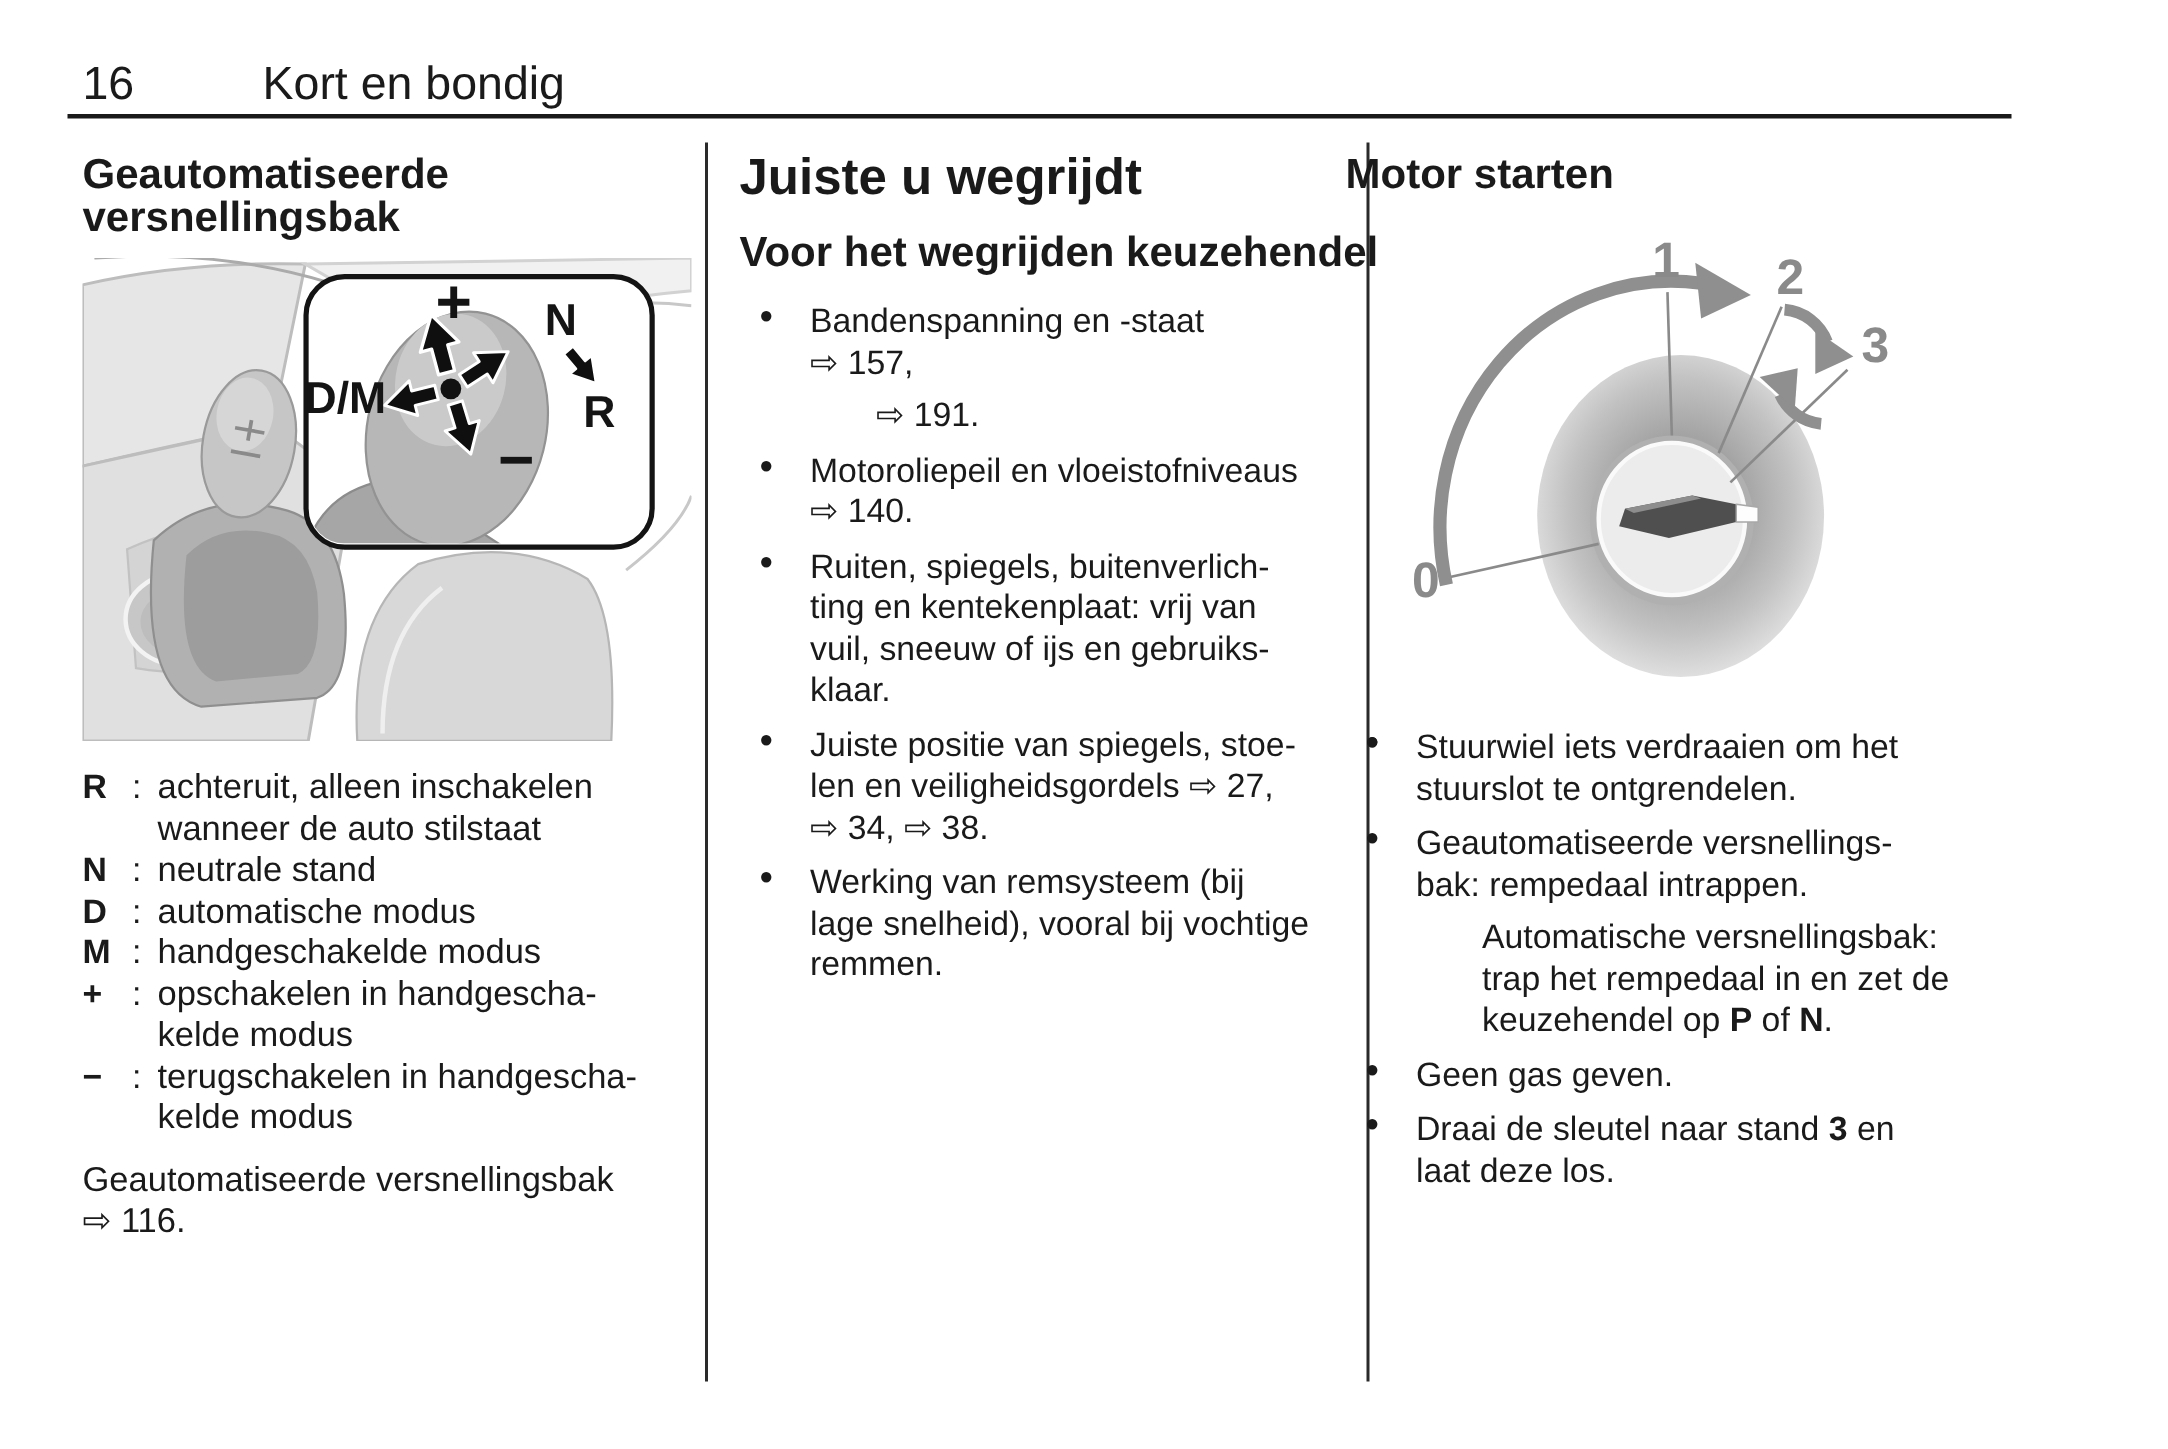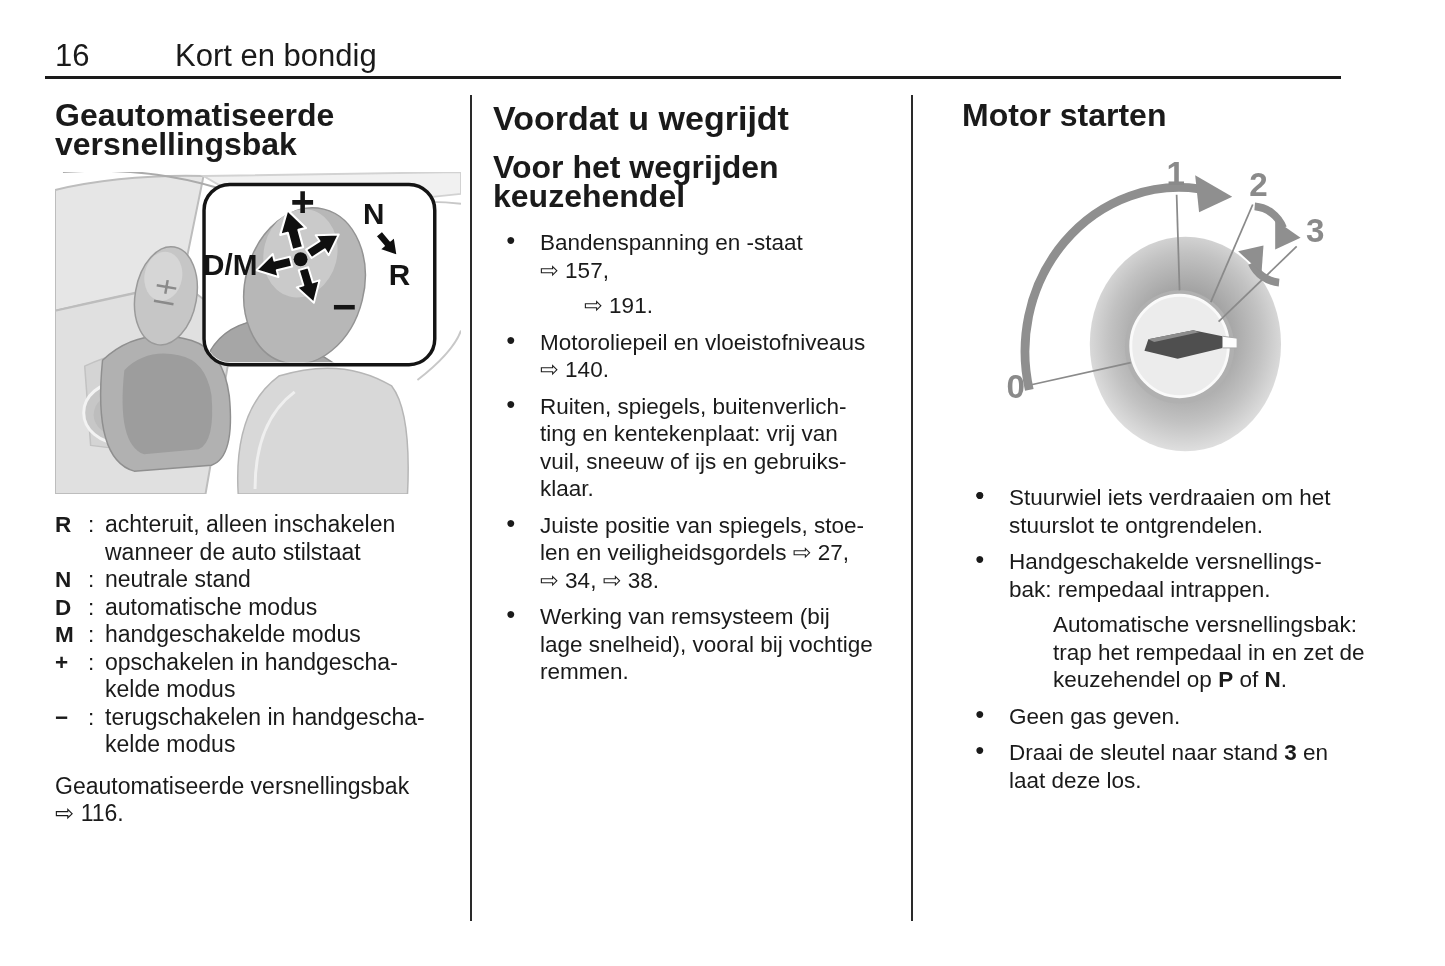--- a/index.html
+++ b/index.html
@@ -9,22 +9,22 @@
   }
   .hdr-num{position:absolute;left:55px;top:38px;font-size:31px;}
   .hdr-title{position:absolute;left:175px;top:38px;font-size:31px;}
   .hdr-rule{position:absolute;left:45px;top:76px;width:1296px;height:3px;background:#1a1a1a;}
   .sep{position:absolute;top:95px;width:2px;height:826px;background:#2a2a2a;}
   #sep1{left:470px;}
   #sep2{left:911px;}
   .col{position:absolute;top:95px;}
   #col-left{left:55px;width:410px;}
   #col-mid{left:493px;width:440px;}
-  #col-right{left:962px;width:420px;}
-  .section-title{font-size:32px;line-height:29px;font-weight:bold;margin:0;}
+  #col-right{left:897px;width:420px;}
+  .section-title{font-size:28px;line-height:29px;font-weight:bold;margin:0;}
   #col-left .section-title{margin-top:6px;}
   #col-right .section-title{margin-top:6px;}
   .main-title{font-size:34px;line-height:40px;font-weight:bold;margin:3px 0 0 0;}
   #col-mid .section-title{margin-top:15px;}
   .fig{display:block;margin-top:13px;}
   .lines{white-space:pre-line;}
   .body-txt{font-size:23px;line-height:27.5px;}
   ul.blist{list-style:none;margin:18px 0 0 0;padding:0;}
   ul.blist li{position:relative;padding-left:47px;margin-bottom:9px;}
   .marker{position:absolute;left:13px;top:2px;font-size:16px;}
@@ -140,21 +140,21 @@
         <span class="body-txt lines">terugschakelen in handgescha-
 kelde modus</span>
       </div>
   </div>
 
   <div class="xref body-txt lines">Geautomatiseerde versnellingsbak
 ⇨ 116.</div>
 </div>
 
 <div class="col" id="col-mid">
-  <h1 class="main-title">Voordat u wegrijdt</h1>
+  <h1 class="main-title">Juiste u wegrijdt</h1>
   <h2 class="section-title">Voor het wegrijden keuzehendel</h2>
   <ul class="blist">
     <li>
       <span class="marker">●</span>
       <div class="para lines">Bandenspanning en -staat
 ⇨ 157,</div>
       <div class="para lines">⇨ 191.</div>
     </li>
     <li>
       <span class="marker">●</span>
@@ -229,21 +229,21 @@
     <li>
       <span class="marker">●</span>
     </li>
     <li>
       <span class="marker">●</span>
       <div class="para lines">Stuurwiel iets verdraaien om het
 stuurslot te ontgrendelen.</div>
     </li>
     <li>
       <span class="marker">●</span>
-      <div class="para lines">Handgeschakelde versnellings-
+      <div class="para lines">Geautomatiseerde versnellings-
 bak: rempedaal intrappen.</div>
       <div class="para">
         <div class="lines">Automatische versnellingsbak:
 trap het rempedaal in en zet de</div>
         <div><span>keuzehendel op </span><b>P</b><span> of </span><b>N</b><span>.</span></div>
       </div>
     </li>
     <li>
       <span class="marker">●</span>
       <div class="para">Geen gas geven.</div>

